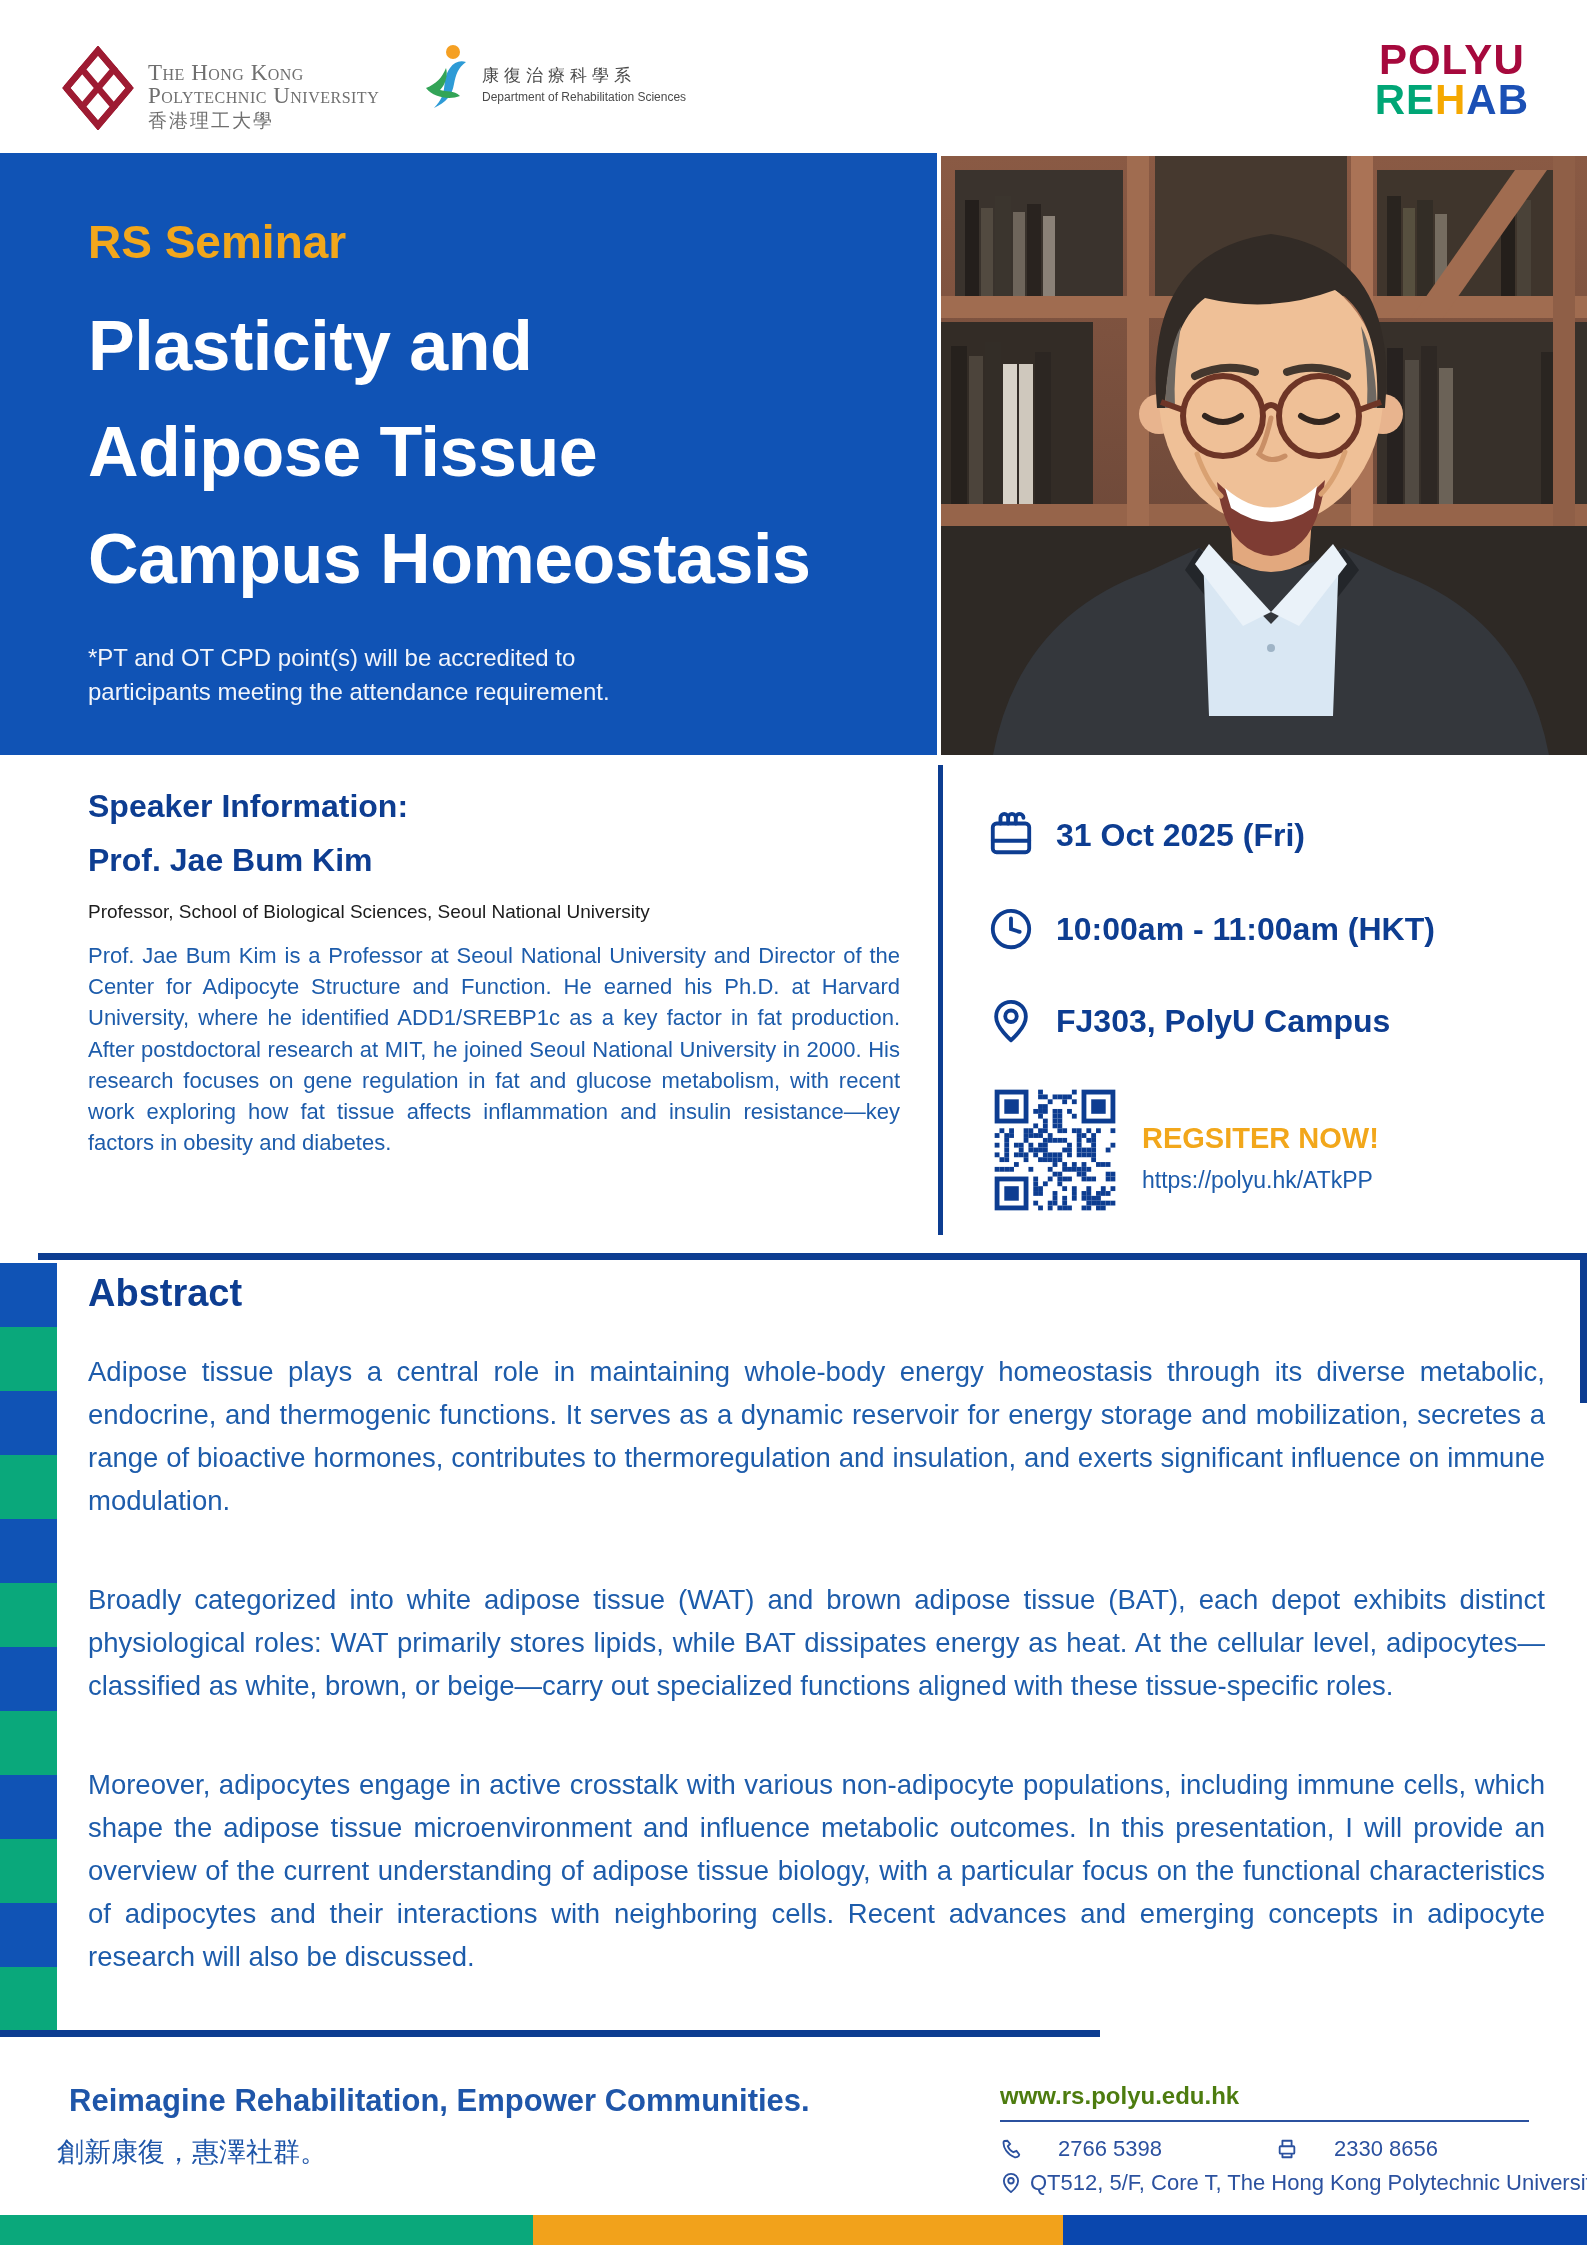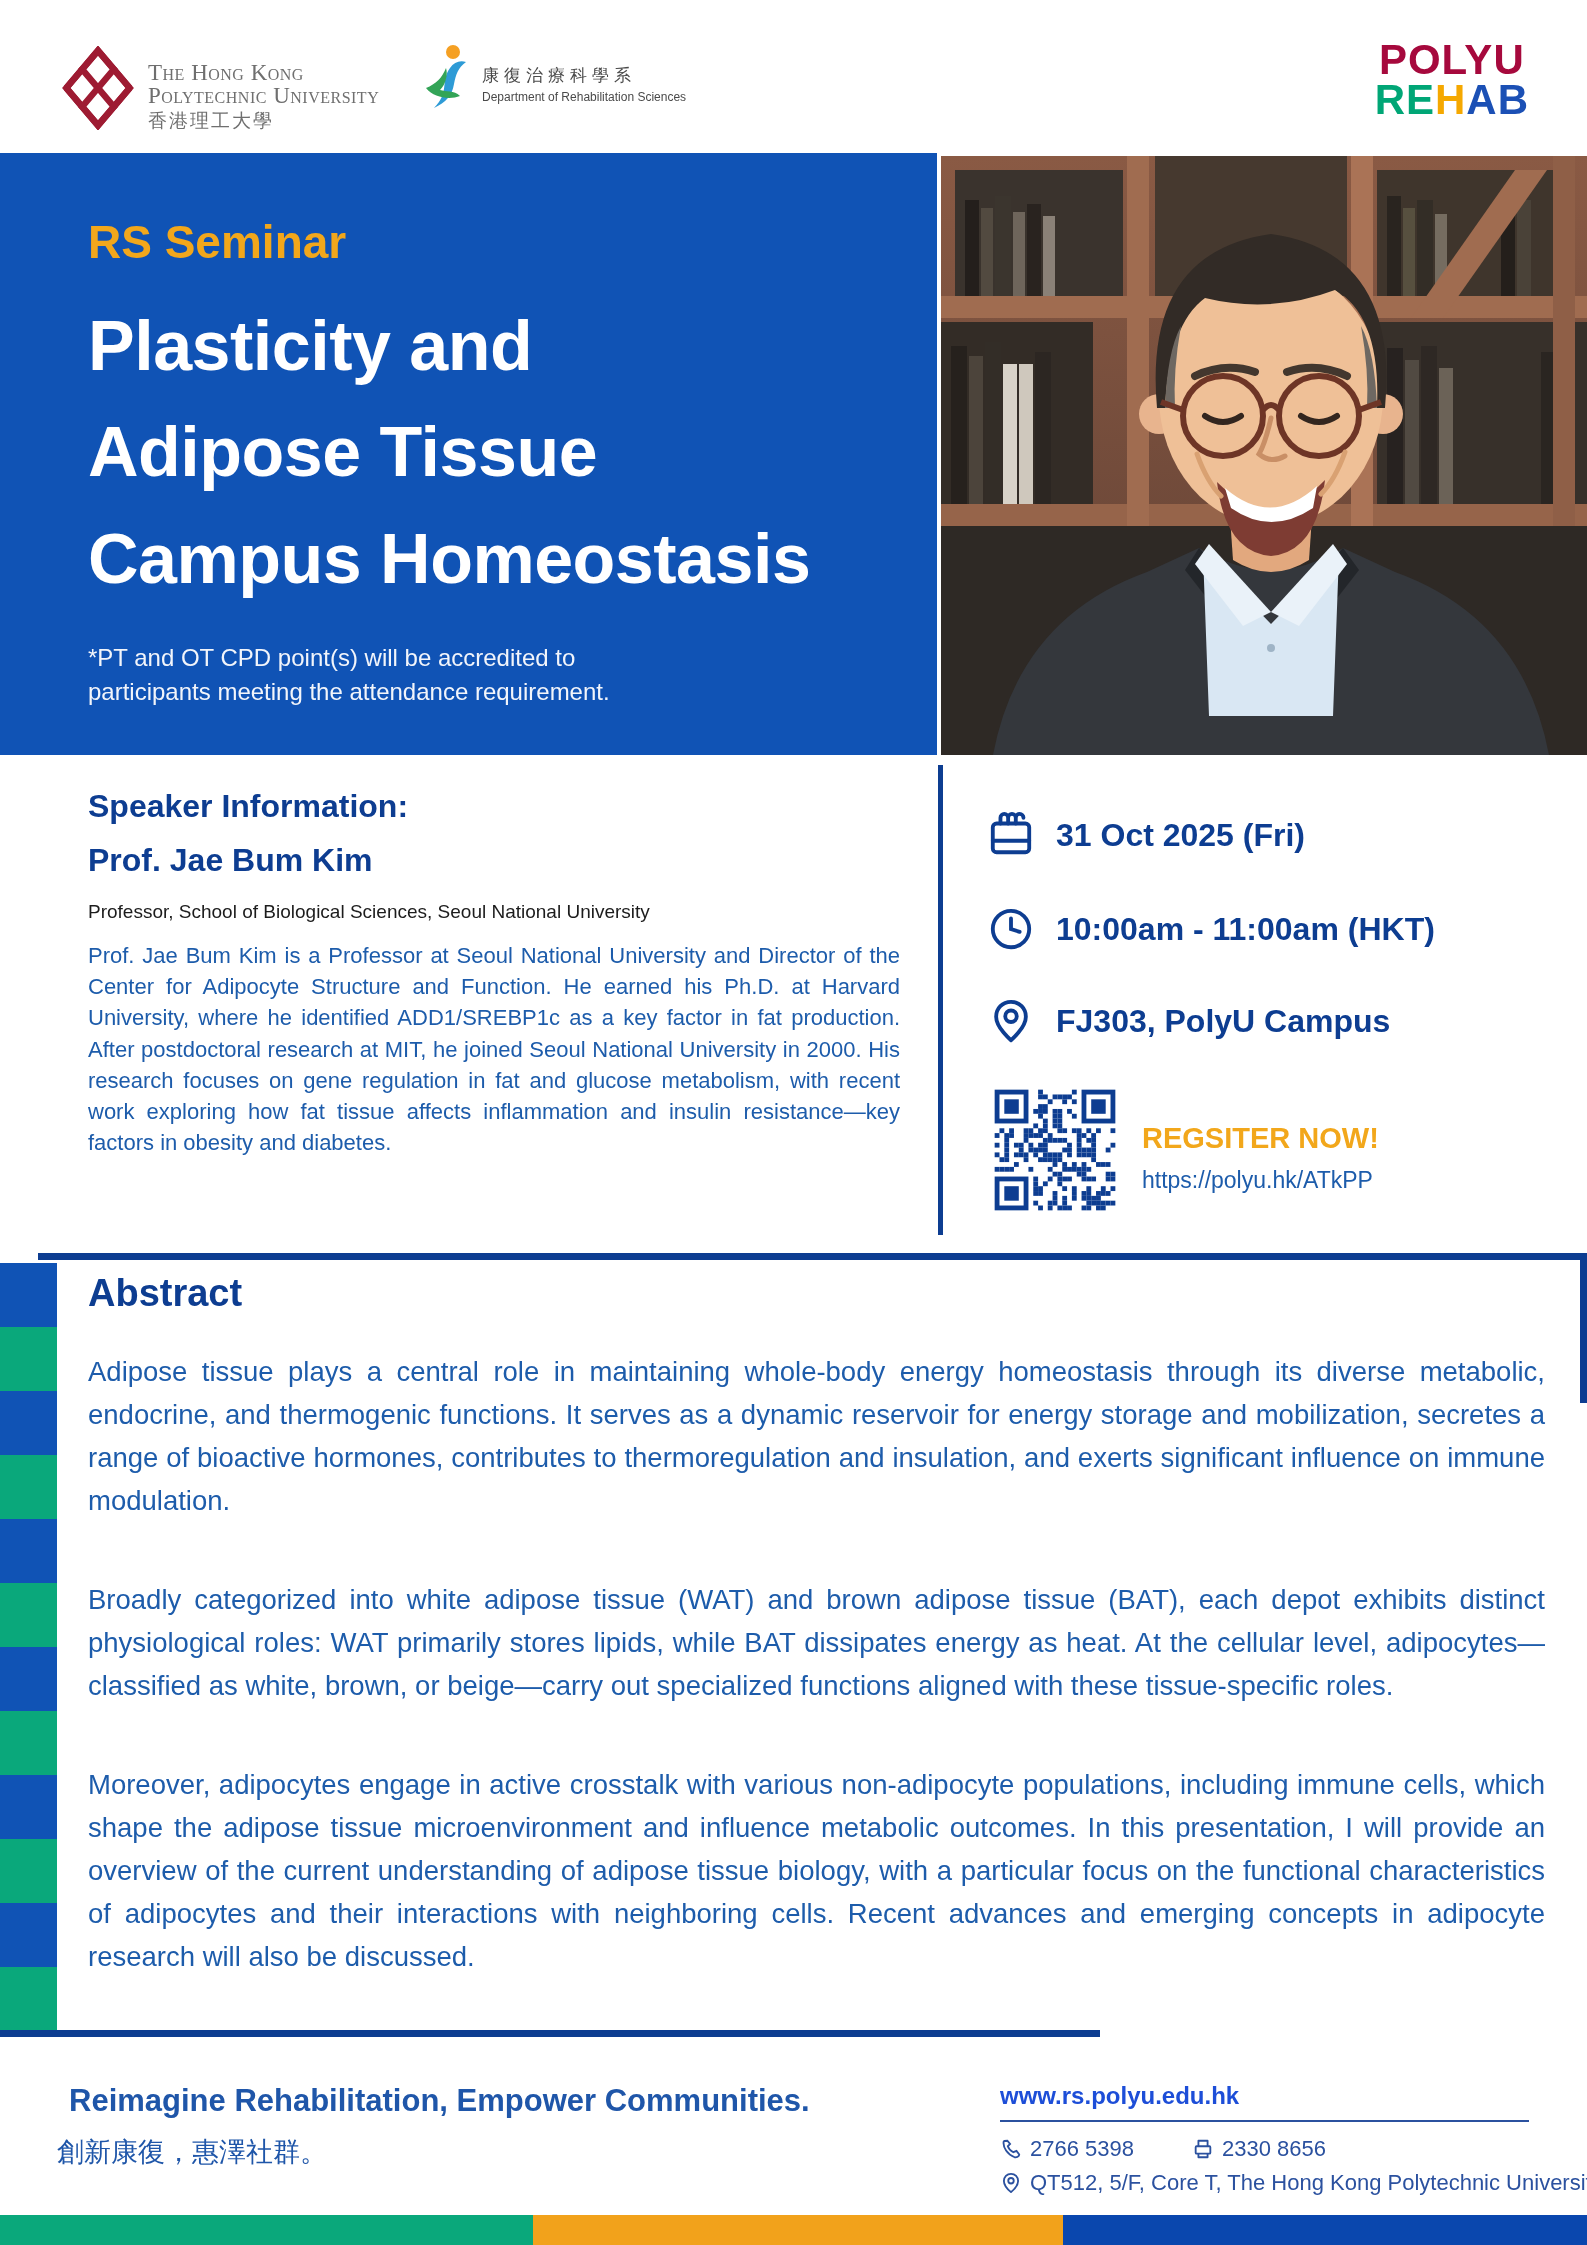--- a/index.html
+++ b/index.html
@@ -46,23 +46,23 @@
   .stripe{width:57px;height:64px;}
   .abs-top{position:absolute;left:38px;top:1253px;width:1549px;height:7px;background:#0D3D91;}
   .abs-right{position:absolute;left:1580px;top:1253px;width:7px;height:150px;background:#0D3D91;}
   .abs-bottom{position:absolute;left:0;top:2030px;width:1100px;height:7px;background:#0D3D91;}
   .abs-h{position:absolute;left:88px;top:1272px;color:#0D3D91;font-size:38px;font-weight:800;}
   .abs-body{position:absolute;left:88px;top:1350px;width:1457px;color:#1D5CAB;font-size:27.5px;line-height:43px;text-align:justify;}
   .abs-body p{margin:0 0 56px 0;}
   
   .tag-en{position:absolute;left:69px;top:2083px;color:#1F56A9;font-size:31px;font-weight:800;}
   .tag-cn{position:absolute;left:57px;top:2134px;color:#1F56A9;font-size:27px;}
-  .site{position:absolute;left:1000px;top:2082px;color:#1d4ed8;font-size:24px;font-weight:700;}
+  .site{position:absolute;left:1000px;top:2082px;color:#4d7c0f;font-size:24px;font-weight:700;}
   .site-line{position:absolute;left:1000px;top:2120px;width:529px;height:2px;background:#2B519F;}
-  .contact-row{position:absolute;left:1000px;top:2136px;display:flex;align-items:center;color:#2B519F;font-size:22px;}
+  .contact-row{position:absolute;left:1000px;top:2136px;display:flex;align-items:center;color:#2B519F;font-size:22px;gap:28px;}
   .contact-row .gap{width:58px;}
   .contact-row svg{margin-right:8px;}
   .addr-row{position:absolute;left:1000px;top:2170px;display:flex;align-items:center;color:#2B519F;font-size:22px;white-space:nowrap;}
   .addr-row svg{margin-right:8px;}
   
   .bbar{position:absolute;left:0;top:2215px;height:30px;}
   .bbar.g{width:533px;background:#0AA87B;}
   .bbar.o{left:533px;width:530px;background:#F2A21B;}
   .bbar.b{left:1063px;width:524px;background:#0A47AE;}
 </style>

